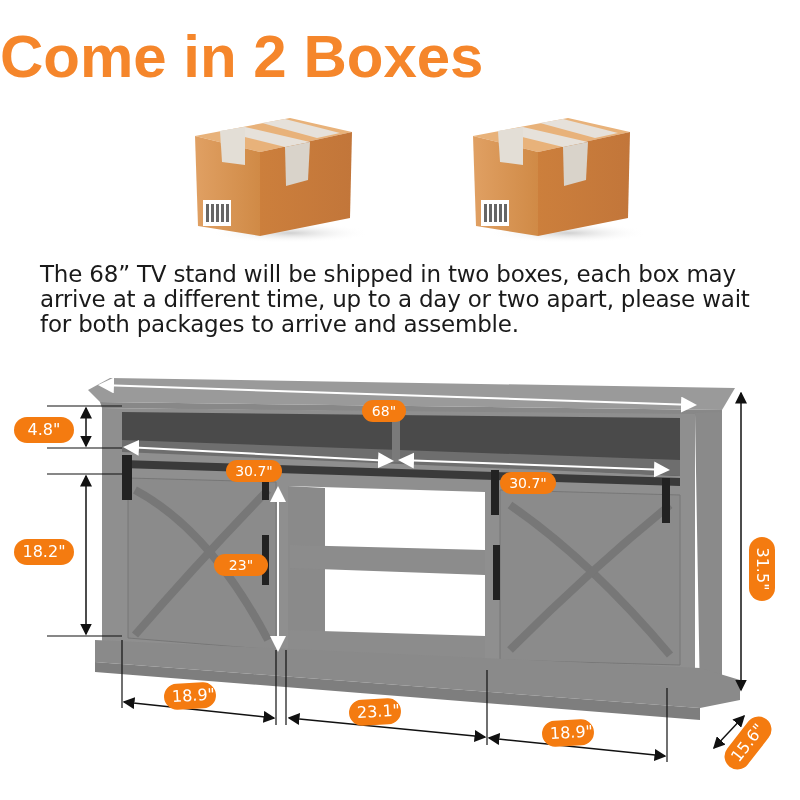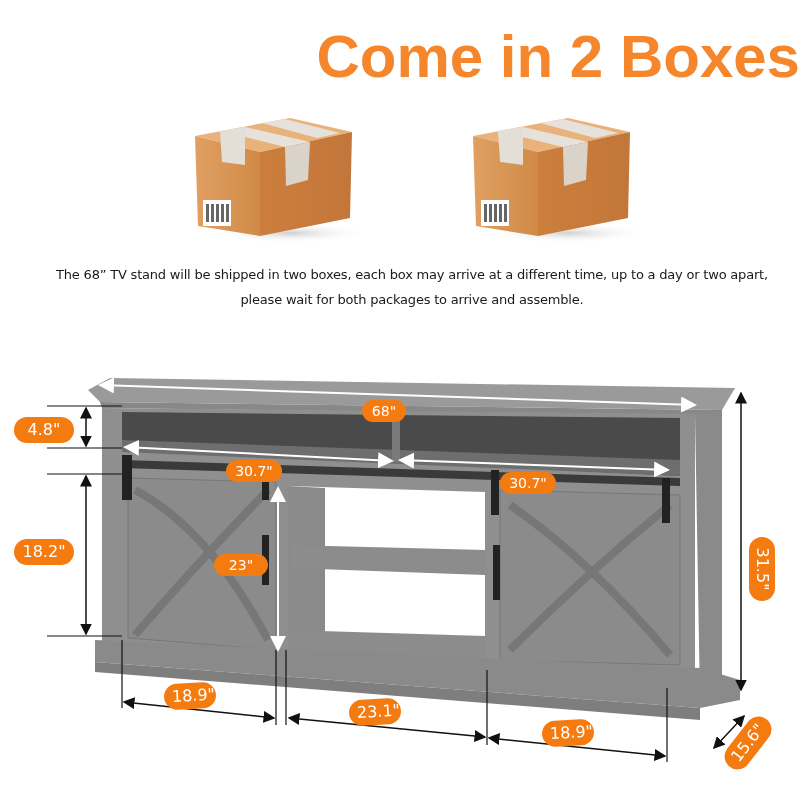--- a/index.html
+++ b/index.html
@@ -1,25 +1,25 @@
 <!DOCTYPE html>
 <html><head>
 <meta charset="utf-8">
 <style>
   html, body { margin: 0; padding: 0; background: #ffffff; }
   body { width: 800px; height: 800px; position: relative; overflow: hidden; font-family: "DejaVu Sans", sans-serif; }
   .headline {
-    position: absolute; left: 0; top: 22px; width: 800px; text-align: right;
+    position: absolute; left: 0; top: 22px; width: 800px; text-align: left;
     font-family: "Liberation Sans", sans-serif; font-weight: 700; font-size: 60px;
     color: #F5862B; letter-spacing: 0px; line-height: 70px;
   }
   .box-icon { position: absolute; top: 108px; width: 175px; height: 135px; }
   .desc {
-    position: absolute; left: 52px; top: 262px; width: 720px; text-align: center;
-    font-family: "DejaVu Sans", sans-serif; font-size: 13px; line-height: 25px; color: #1a1a1a;
+    position: absolute; left: 40px; top: 262px; width: 720px; text-align: left;
+    font-family: "DejaVu Sans", sans-serif; font-size: 23px; line-height: 25px; color: #1a1a1a;
     letter-spacing: -0.2px;
   }
   .stand { position: absolute; left: 0; top: 350px; width: 800px; height: 450px; }
   .badge {
     position: absolute; background: #F47B10; color: #fff; border-radius: 12px;
     font-family: "DejaVu Sans", sans-serif; font-size: 14px; line-height: 22px; height: 22px;
     text-align: center; padding: 0 8px; white-space: nowrap;
   }
   .badge.big { font-size: 16px; height: 26px; line-height: 26px; border-radius: 13px; }
   .badge.vert { transform-origin: center center; }

